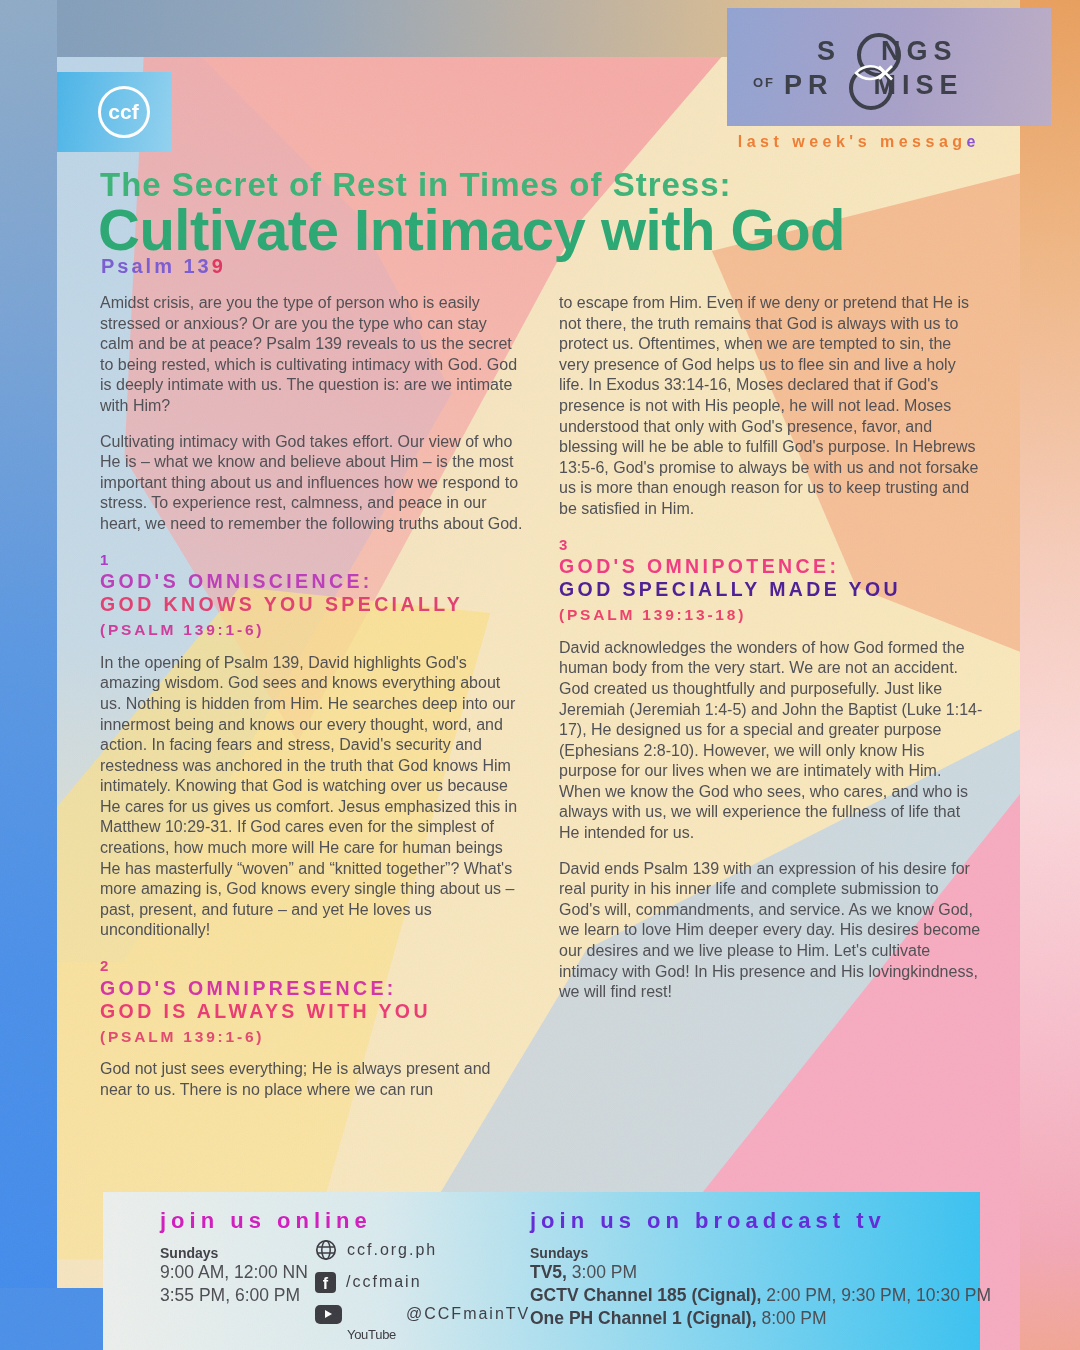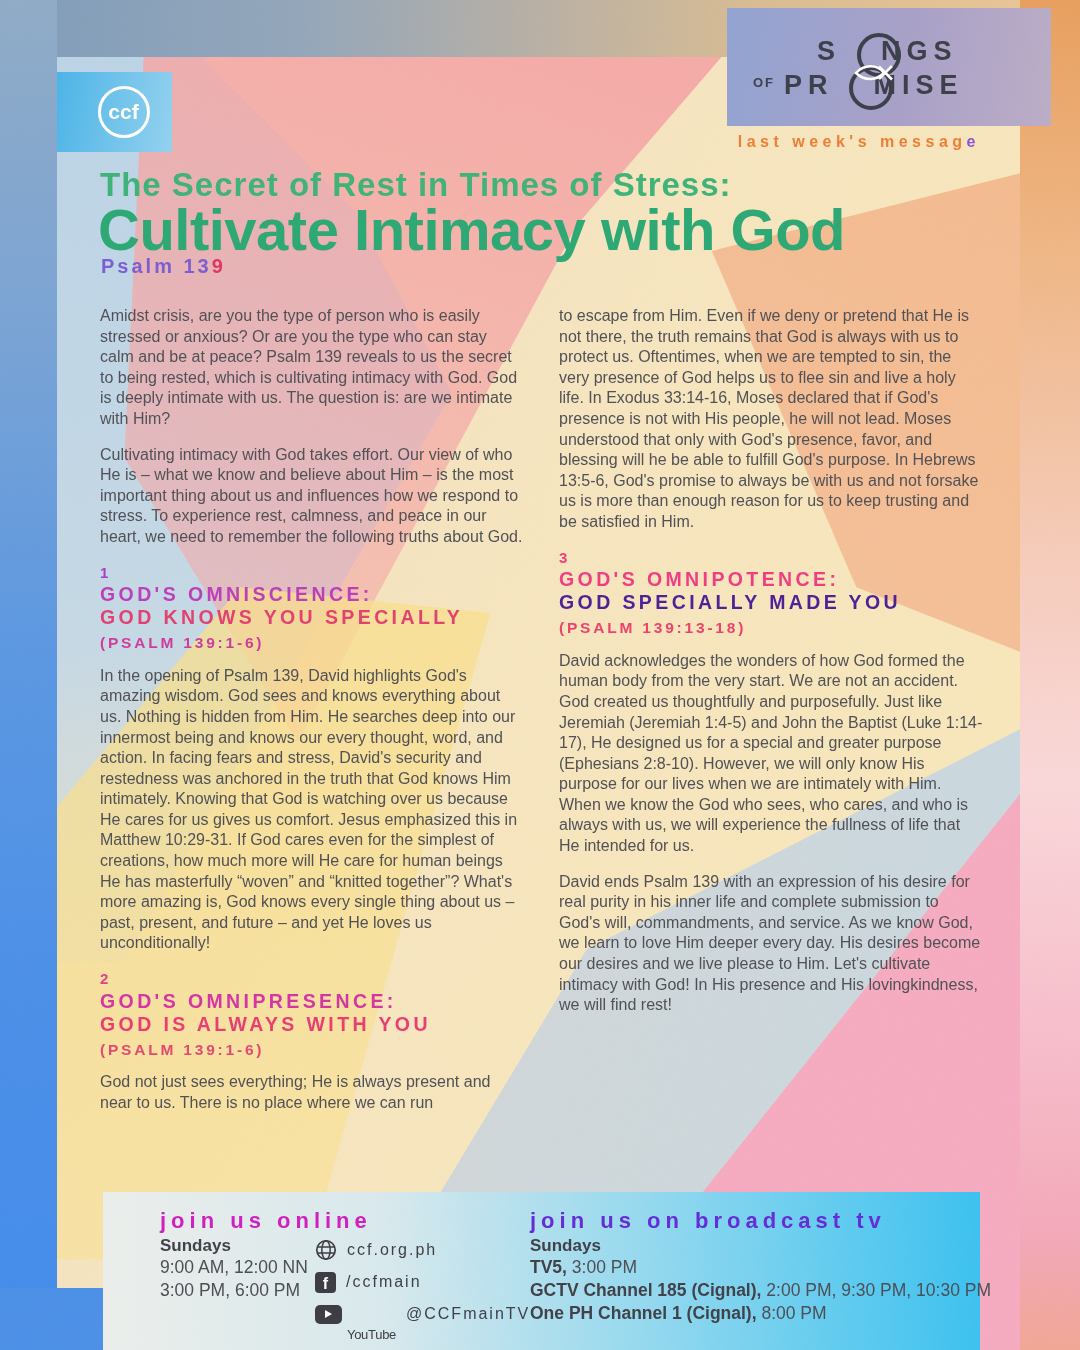--- a/index.html
+++ b/index.html
@@ -59,21 +59,21 @@
   
   .kicker{position:absolute;left:100px;top:166px;font-size:33px;font-weight:bold;
     letter-spacing:1px;color:#3cb377;white-space:nowrap;}
   .title{position:absolute;left:98px;top:196px;font-size:58px;font-weight:bold;
     letter-spacing:-0.5px;color:#2aa873;white-space:nowrap;}
   .psalm{position:absolute;left:101px;top:255px;font-size:20px;font-weight:bold;
     letter-spacing:3px;color:#7a5cd2;}
   .psalm .psalm-end{color:#e03460;}
 
   
-  .col{position:absolute;top:306px;width:424px;color:#4e4e53;font-size:16px;line-height:20.6px;}
+  .col{position:absolute;top:293px;width:424px;color:#4e4e53;font-size:16px;line-height:20.6px;}
   .col1{left:100px;}
   .col2{left:559px;}
   .col p{margin:0 0 15px 0;}
   .sec{margin:12px 0 12px 0;}
   .sec-num{font-size:15px;font-weight:bold;letter-spacing:2px;}
   .sec-l1,.sec-l2{font-size:19.5px;font-weight:bold;letter-spacing:3.4px;line-height:23px;}
   .sec-ref{font-size:15.5px;font-weight:bold;letter-spacing:2.8px;margin-top:4px;}
   .s1 .sec-num{color:#a93bc6;} .s1 .sec-l1{color:#bc3cba;} .s1 .sec-l2{color:#e23f70;} .s1 .sec-ref{color:#ce3a9b;}
   .s2 .sec-num{color:#e03f85;} .s2 .sec-l1{color:#d433a4;} .s2 .sec-l2{color:#eb3a72;} .s2 .sec-ref{color:#e2486e;}
   .s3 .sec-num{color:#ee3b78;} .s3 .sec-l1{color:#f13a80;} .s3 .sec-l2{color:#4c1d95;} .s3 .sec-ref{color:#ee3f6a;}
@@ -81,21 +81,21 @@
   
   .bar{position:absolute;left:103px;top:1192px;width:877px;height:158px;
     background:linear-gradient(90deg,#ecefec 0%,#d9eaee 32%,#8ad7f0 66%,#3ac2f1 100%);}
   .f-title{font-size:22px;font-weight:bold;letter-spacing:5px;white-space:nowrap;}
   .online-t{color:#d11cbe;}
   .bc-t{color:#6229d8;}
   .f-block{position:absolute;}
   .fb-online{left:57px;top:16px;}
   .fb-channels{left:212px;top:46px;}
   .fb-broadcast{left:427px;top:16px;}
-  .f-day{font-size:17px;font-weight:bold;color:#3f3e46;margin-top:2px;}
+  .f-day{font-size:14px;font-weight:bold;color:#3f3e46;margin-top:11px;}
   .f-line{font-size:17.5px;color:#4b4b52;line-height:23px;white-space:nowrap;}
   .f-line b{color:#3e3e46;}
   .ch-row{display:flex;align-items:center;margin-bottom:8px;height:24px;}
   .ch-label{font-size:16px;color:#3c3c43;letter-spacing:2px;margin-left:10px;white-space:nowrap;}
   .fb-icon{width:21px;height:21px;background:#3a3a40;border-radius:4px;color:#fff;
     display:flex;align-items:flex-end;justify-content:center;font-size:16px;font-weight:bold;line-height:19px;}
   .yt-icon{width:27px;height:19px;background:#3a3a40;border-radius:5px;
     display:flex;align-items:center;justify-content:center;}
   .yt-tri{width:0;height:0;border-left:7px solid #fff;border-top:4.5px solid transparent;border-bottom:4.5px solid transparent;}
   .yt-word{font-size:13px;font-weight:normal;color:#3a3a40;margin-left:5px;letter-spacing:-0.3px;margin-top:40px;}
@@ -172,21 +172,21 @@
     </div>
     <p>David acknowledges the wonders of how God formed the human body from the very start. We are not an accident. God created us thoughtfully and purposefully. Just like Jeremiah (Jeremiah 1:4-5) and John the Baptist (Luke 1:14-17), He designed us for a special and greater purpose (Ephesians 2:8-10). However, we will only know His purpose for our lives when we are intimately with Him.  When we know the God who sees, who cares, and who is always with us, we will experience the fullness of life that He intended for us.</p>
     <p>David ends Psalm 139 with an expression of his desire for real purity in his inner life and complete submission to God's will, commandments, and service. As we know God, we learn to love Him deeper every day. His desires become our desires and we live please to Him. Let's cultivate intimacy with God! In His presence and His lovingkindness, we will find rest!</p>
   </div>
 
   <div class="bar">
     <div class="f-block fb-online">
       <div class="f-title online-t">join us online</div>
       <div class="f-day">Sundays</div>
       <div class="f-line">9:00 AM, 12:00 NN</div>
-      <div class="f-line">3:00 PM, 6:00 PM</div>
+      <div class="f-line">3:55 PM, 6:00 PM</div>
     </div>
 
     <div class="f-block fb-channels">
       <div class="ch-row">
         <svg width="22" height="22" viewBox="0 0 22 22">
           <circle cx="11" cy="11" r="9.2" fill="none" stroke="#3a3a40" stroke-width="1.7"></circle>
           <ellipse cx="11" cy="11" rx="4.2" ry="9.2" fill="none" stroke="#3a3a40" stroke-width="1.5"></ellipse>
           <path d="M2 8 H20 M2 14 H20" fill="none" stroke="#3a3a40" stroke-width="1.5"></path>
         </svg>
         <span class="ch-label">ccf.org.ph</span>

